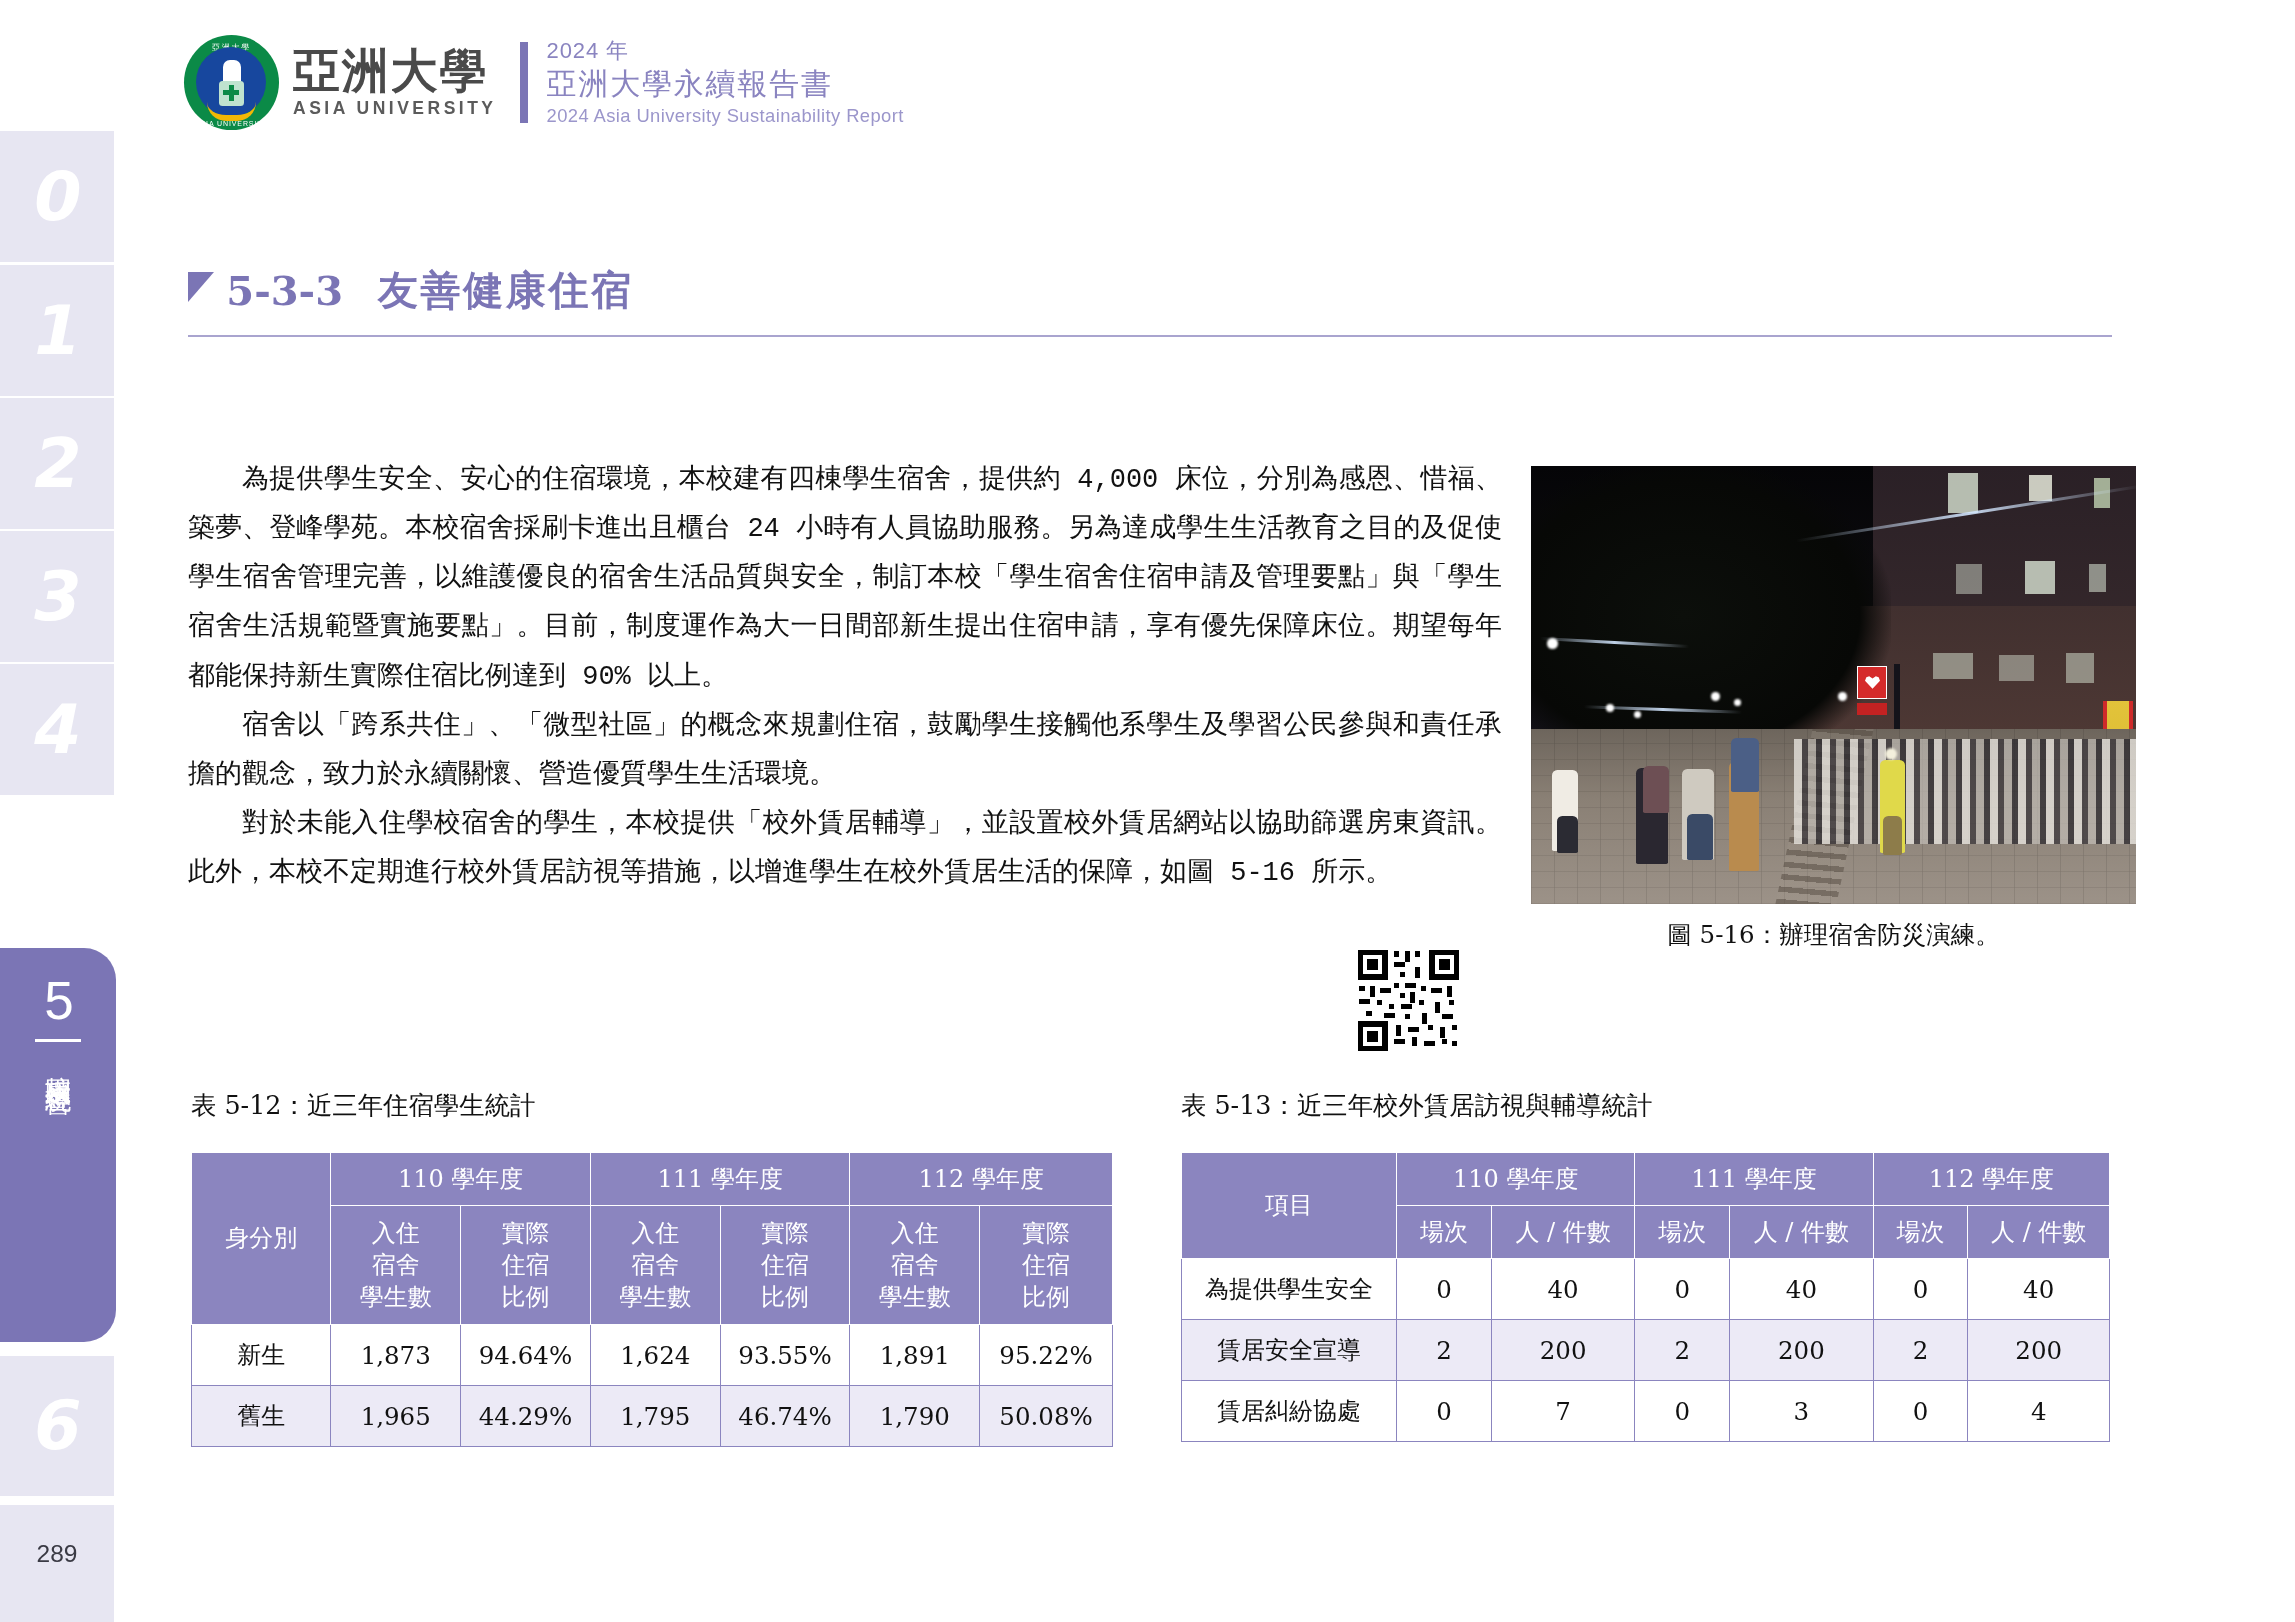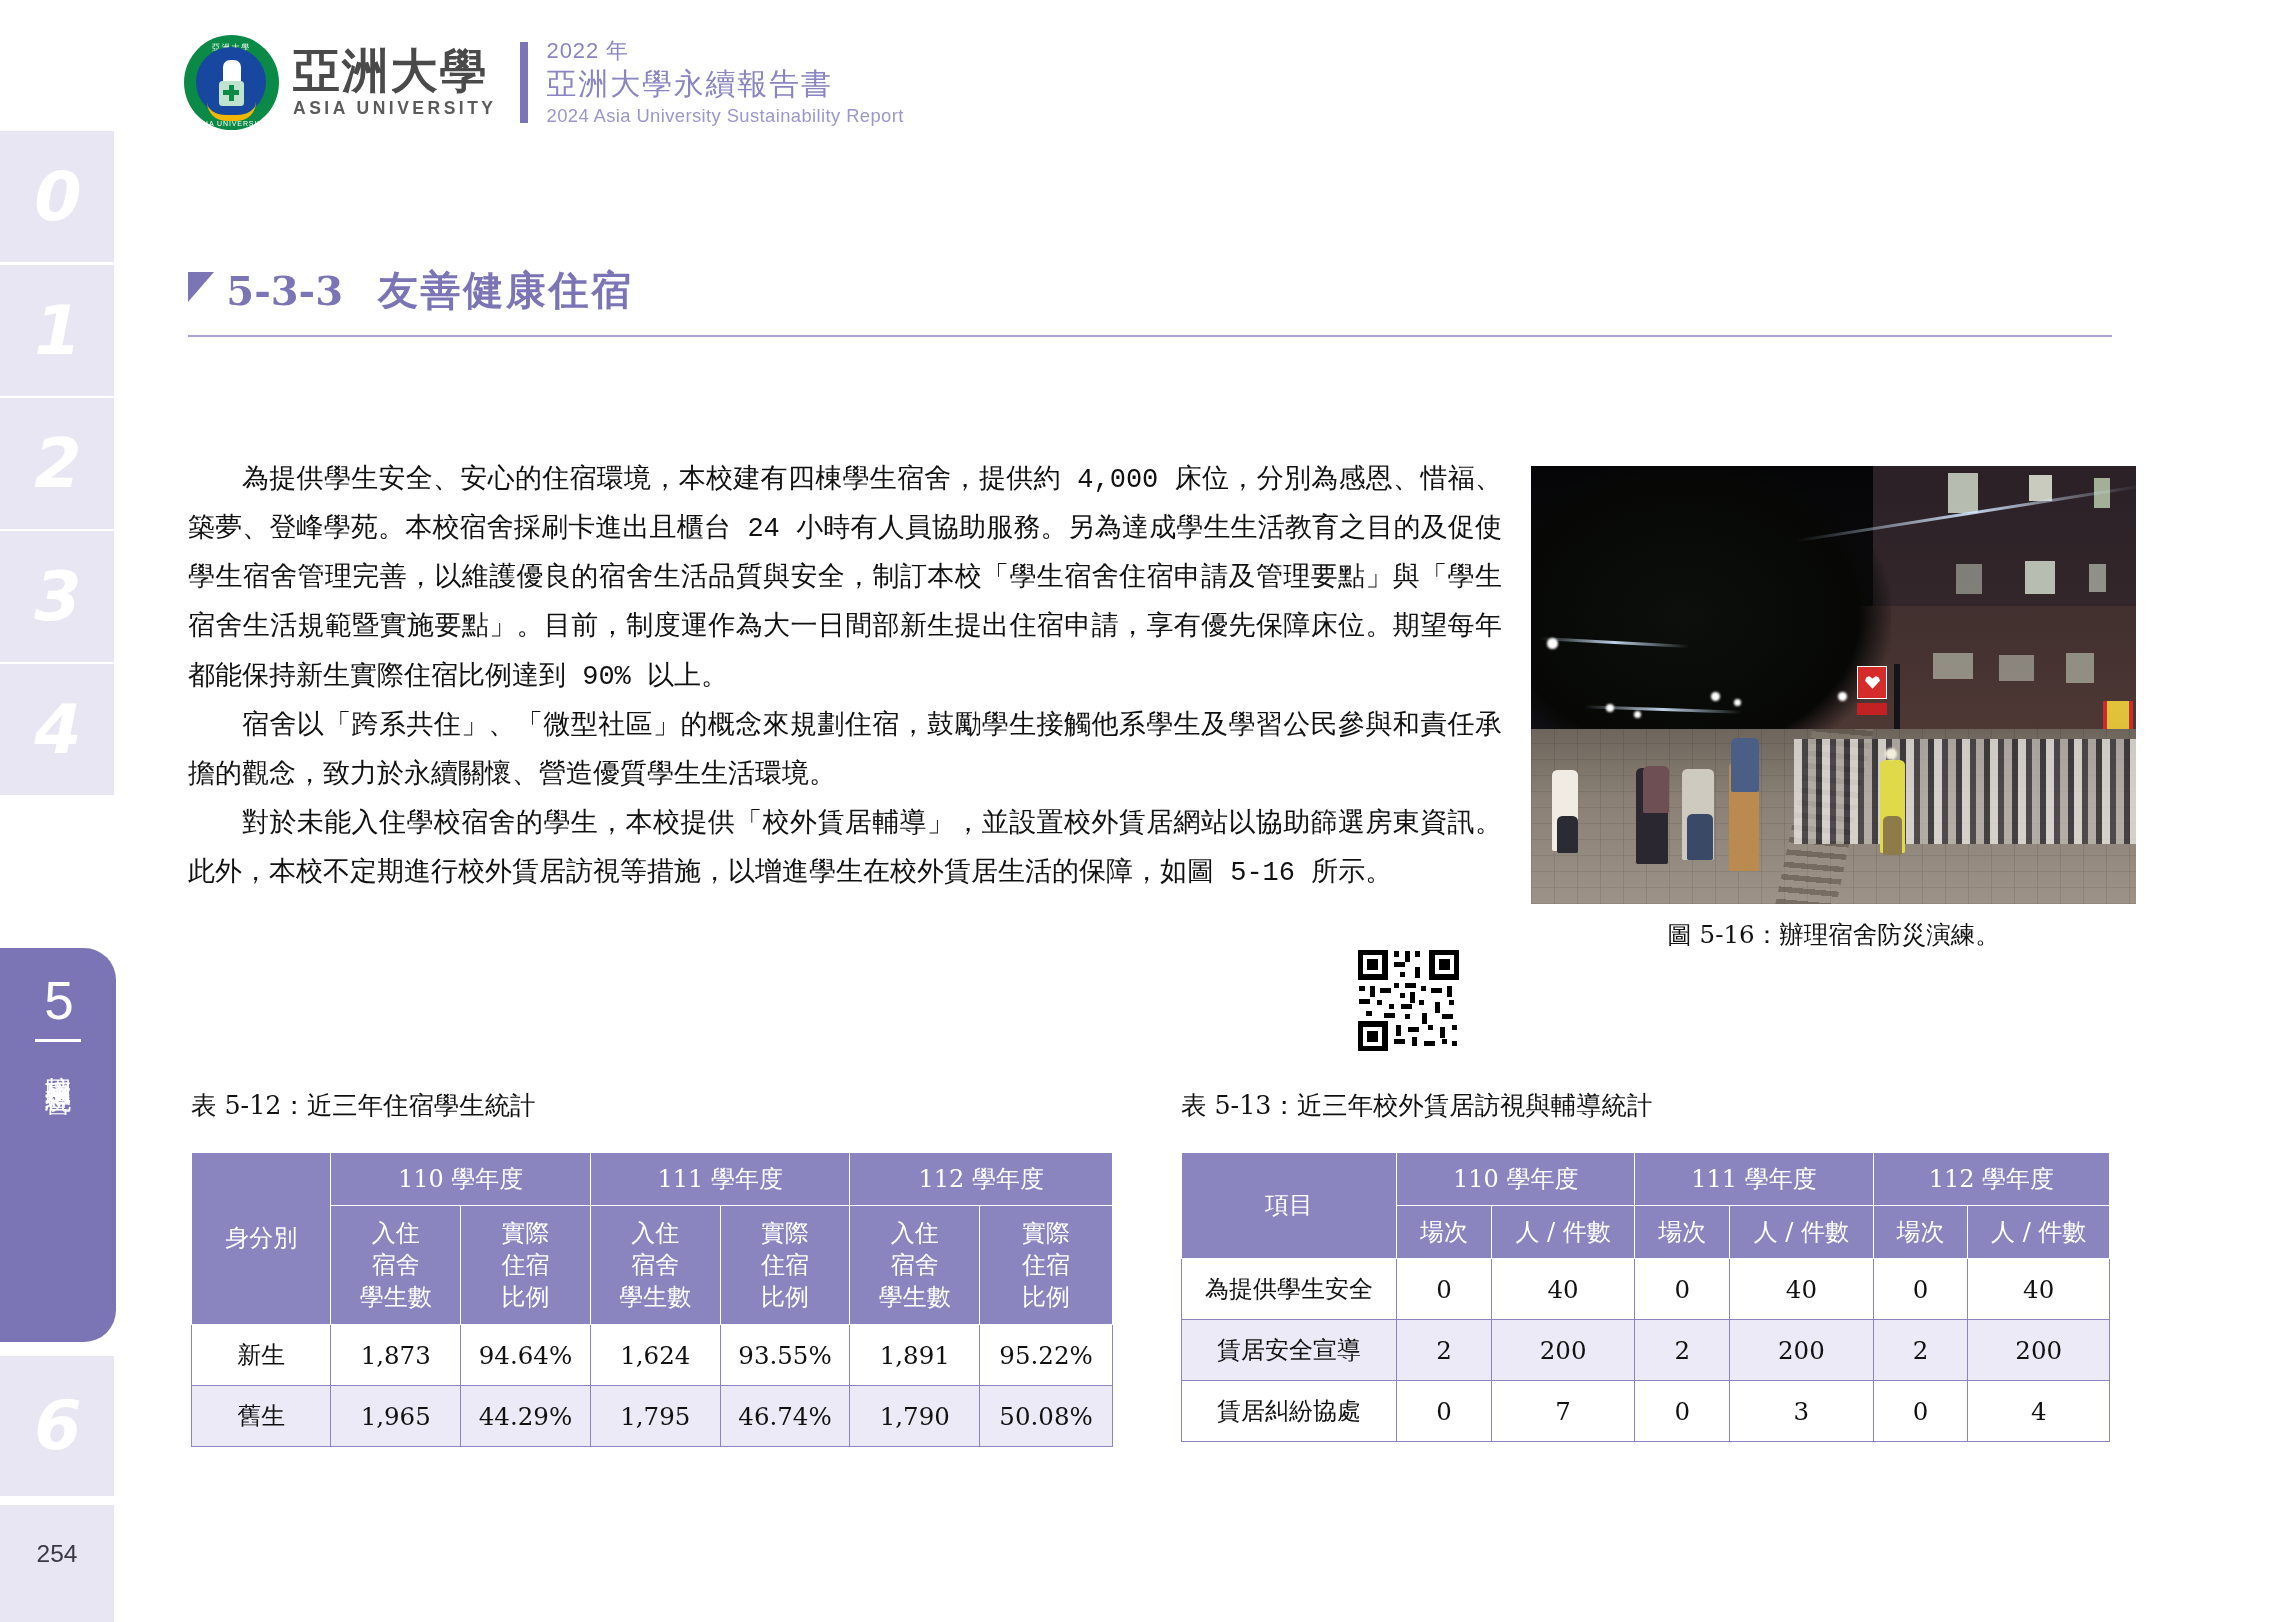--- a/index.html
+++ b/index.html
@@ -250,42 +250,42 @@
     <div class="tab active" style="top:948px;height:394px;">
       <span class="num">5</span>
       <span class="rule"></span>
       <span class="vtext">校園環境經營</span>
     </div>
 
     <div class="tab" style="top:1356px;height:140px;">
       <span class="num">6</span>
     </div>
 
-    <div class="pagenum">254</div>
+    <div class="pagenum">289</div>
   </div>
 
   <div class="header">
     <div class="logo">
       <div class="ring"></div>
       <div class="toptext">亞洲大學</div>
       <div class="inner"></div>
       <div class="tower"></div>
       <div class="cross-box"></div>
       <div class="cross-v"></div>
       <div class="cross-h"></div>
       <div class="wreath"></div>
       <div class="bottext">ASIA UNIVERSITY</div>
     </div>
     <div class="univ">
       <div class="cn">亞洲大學</div>
       <div class="en">ASIA  UNIVERSITY</div>
     </div>
     <div class="hbar"></div>
     <div class="htitles">
-      <div class="y">2022 年</div>
+      <div class="y">2024 年</div>
       <div class="t">亞洲大學永續報告書</div>
       <div class="e">2024 Asia University Sustainability Report</div>
     </div>
   </div>
 
   <div class="sec">
     <span class="tri"></span>
     <span class="no">5-3-3</span>
     <span class="ttl">友善健康住宿</span>
   </div>

